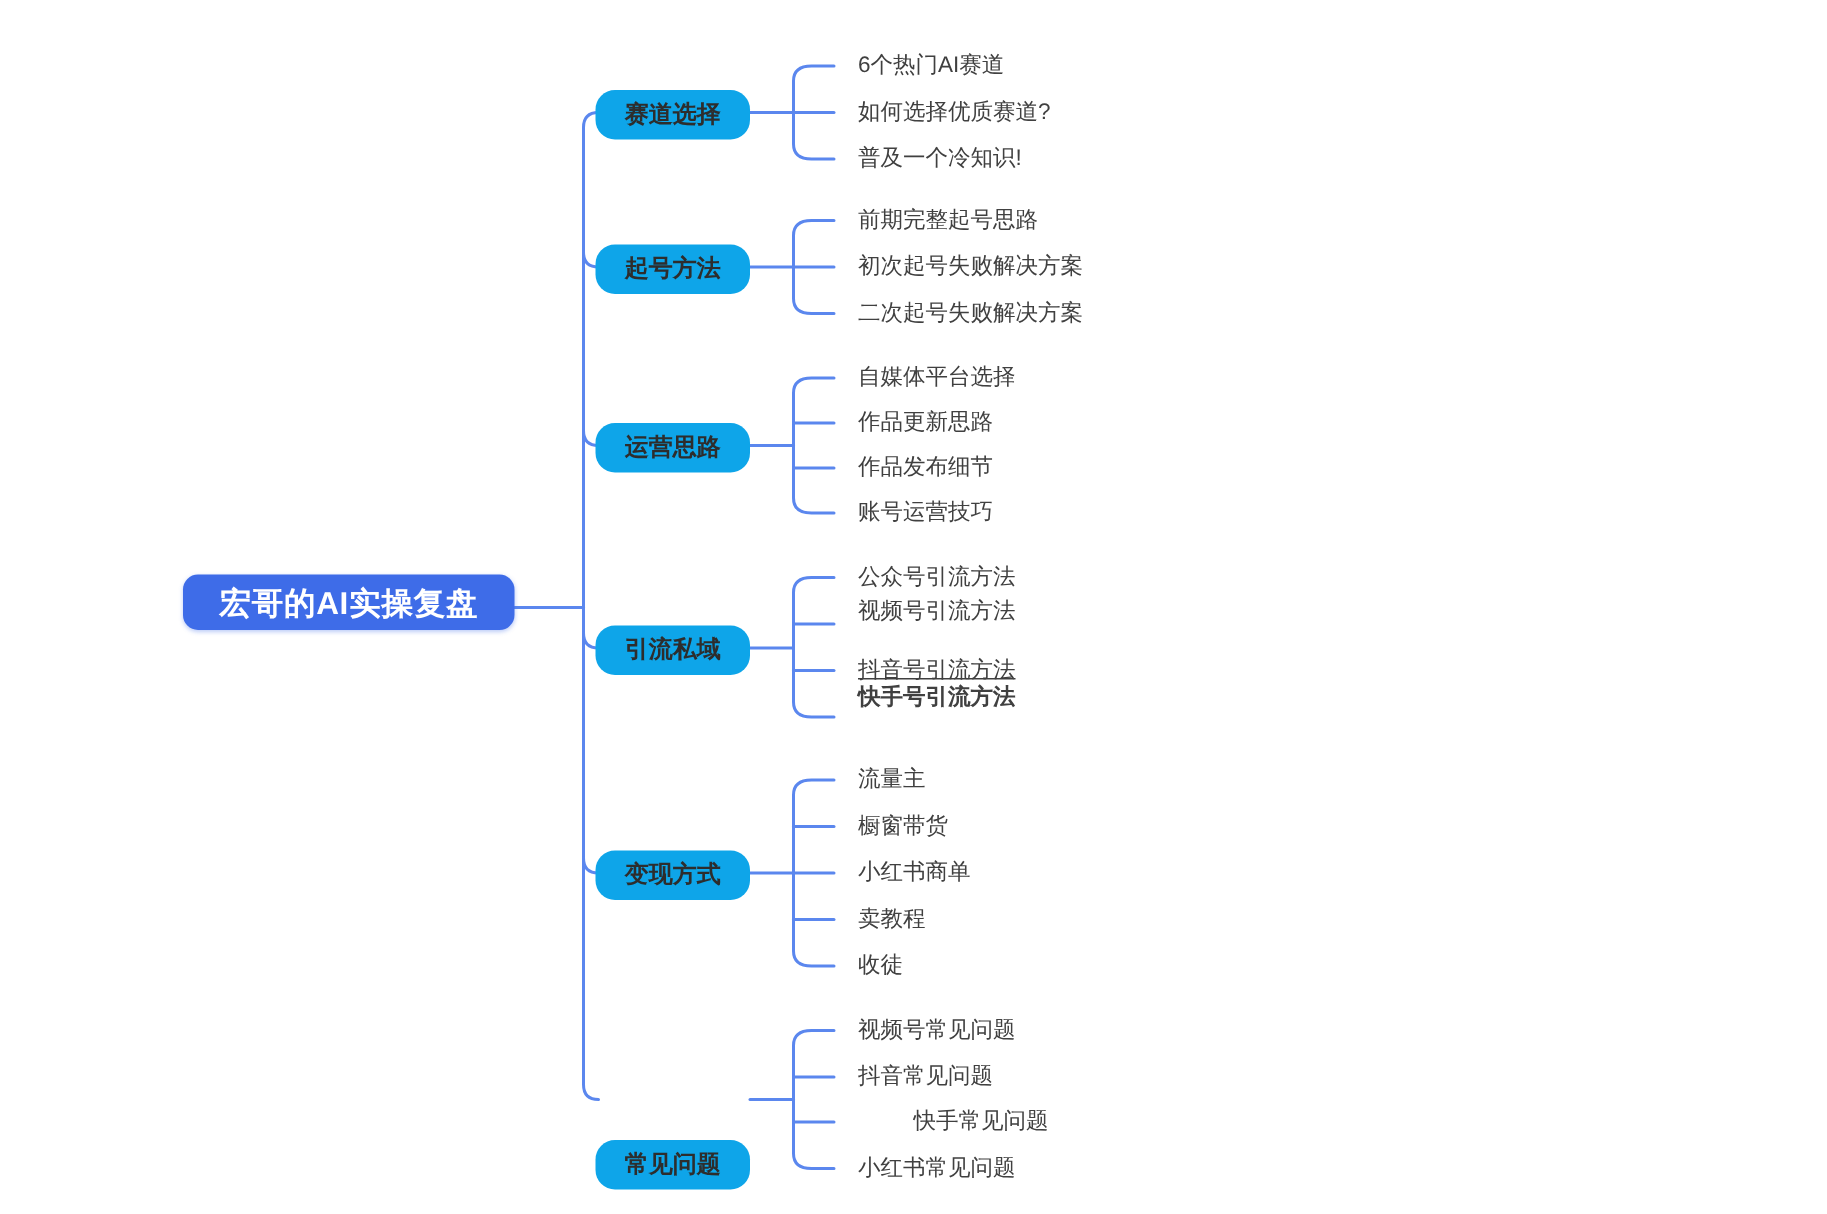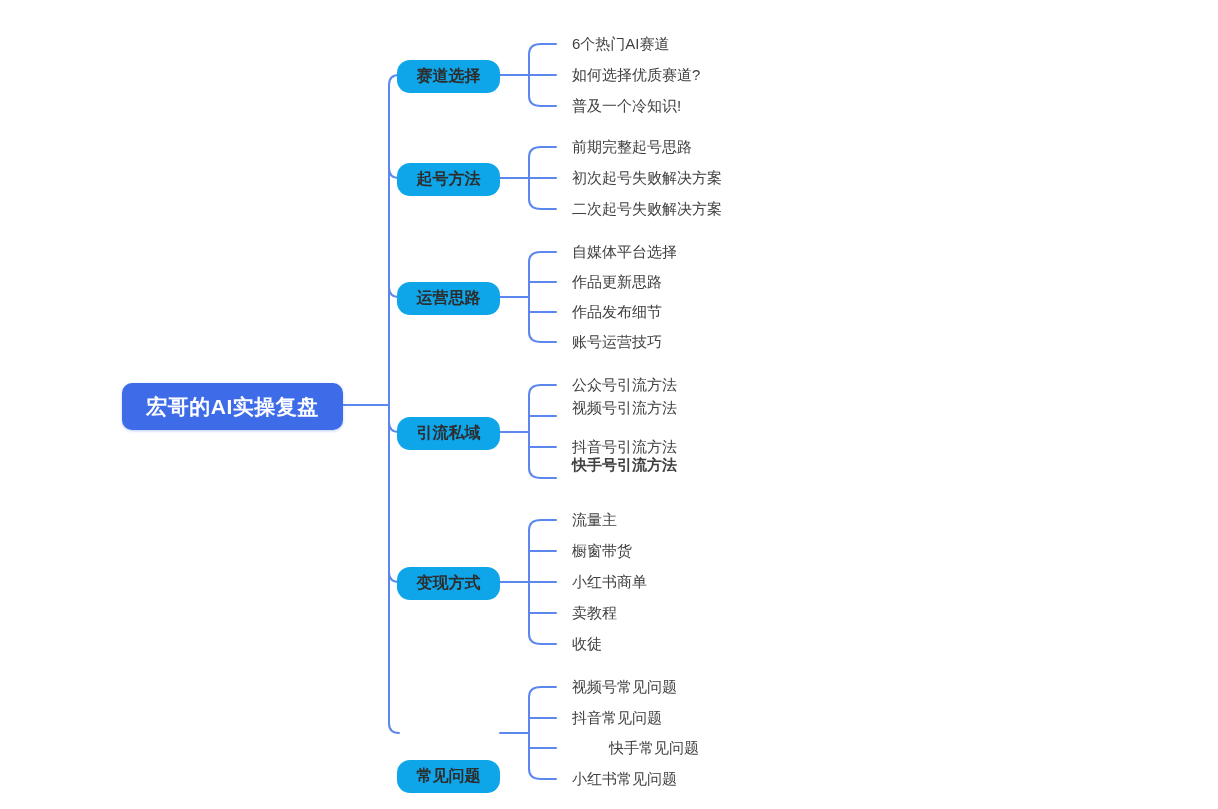--- a/index.html
+++ b/index.html
@@ -106,21 +106,21 @@
     <path d="M529,551 L556,551"></path>
     <path d="M529,582 L556,582"></path>
     <path d="M529,613 L556,613"></path>
 
     <path d="M500,733 L529,733"></path>
     <path d="M556,687 L541,687 Q529,687 529,697 L529,769 Q529,779 541,779 L556,779"></path>
     <path d="M529,718 L556,718"></path>
     <path d="M529,748 L556,748"></path>
   </svg>
 
-  <div class="root-node" style="left:122px; top:383px; width:221px; height:47px;">宏哥的AI实操复盘</div>
+  <div class="root-node" style="left:122px; top:383px; width:221px; height:37px;">宏哥的AI实操复盘</div>
 
   <div class="branch-node" style="top:60px;">赛道选择</div>
   <div class="branch-node" style="top:163px;">起号方法</div>
   <div class="branch-node" style="top:282px;">运营思路</div>
   <div class="branch-node" style="top:417px;">引流私域</div>
   <div class="branch-node" style="top:567px;">变现方式</div>
   <div class="branch-node" style="top:760px;">常见问题</div>
 
   <div class="child-node" style="top:33px;">6个热门AI赛道</div>
   <div class="child-node" style="top:64px;">如何选择优质赛道?</div>
@@ -130,21 +130,21 @@
   <div class="child-node" style="top:167px;">初次起号失败解决方案</div>
   <div class="child-node" style="top:198px;">二次起号失败解决方案</div>
 
   <div class="child-node" style="top:241px;">自媒体平台选择</div>
   <div class="child-node" style="top:271px;">作品更新思路</div>
   <div class="child-node" style="top:301px;">作品发布细节</div>
   <div class="child-node" style="top:331px;">账号运营技巧</div>
 
   <div class="child-node" style="top:374px;">公众号引流方法</div>
   <div class="child-node" style="top:397px;">视频号引流方法</div>
-  <div class="child-node" style="top:436px;">抖音号引流方法</div>
+  <div class="child-node" style="top:436px;text-decoration:underline;">抖音号引流方法</div>
   <div class="child-node" style="top:454px;font-weight:bold;">快手号引流方法</div>
 
   <div class="child-node" style="top:509px;">流量主</div>
   <div class="child-node" style="top:540px;">橱窗带货</div>
   <div class="child-node" style="top:571px;">小红书商单</div>
   <div class="child-node" style="top:602px;">卖教程</div>
   <div class="child-node" style="top:633px;">收徒</div>
 
   <div class="child-node" style="top:676px;">视频号常见问题</div>
   <div class="child-node" style="top:707px;">抖音常见问题</div>

